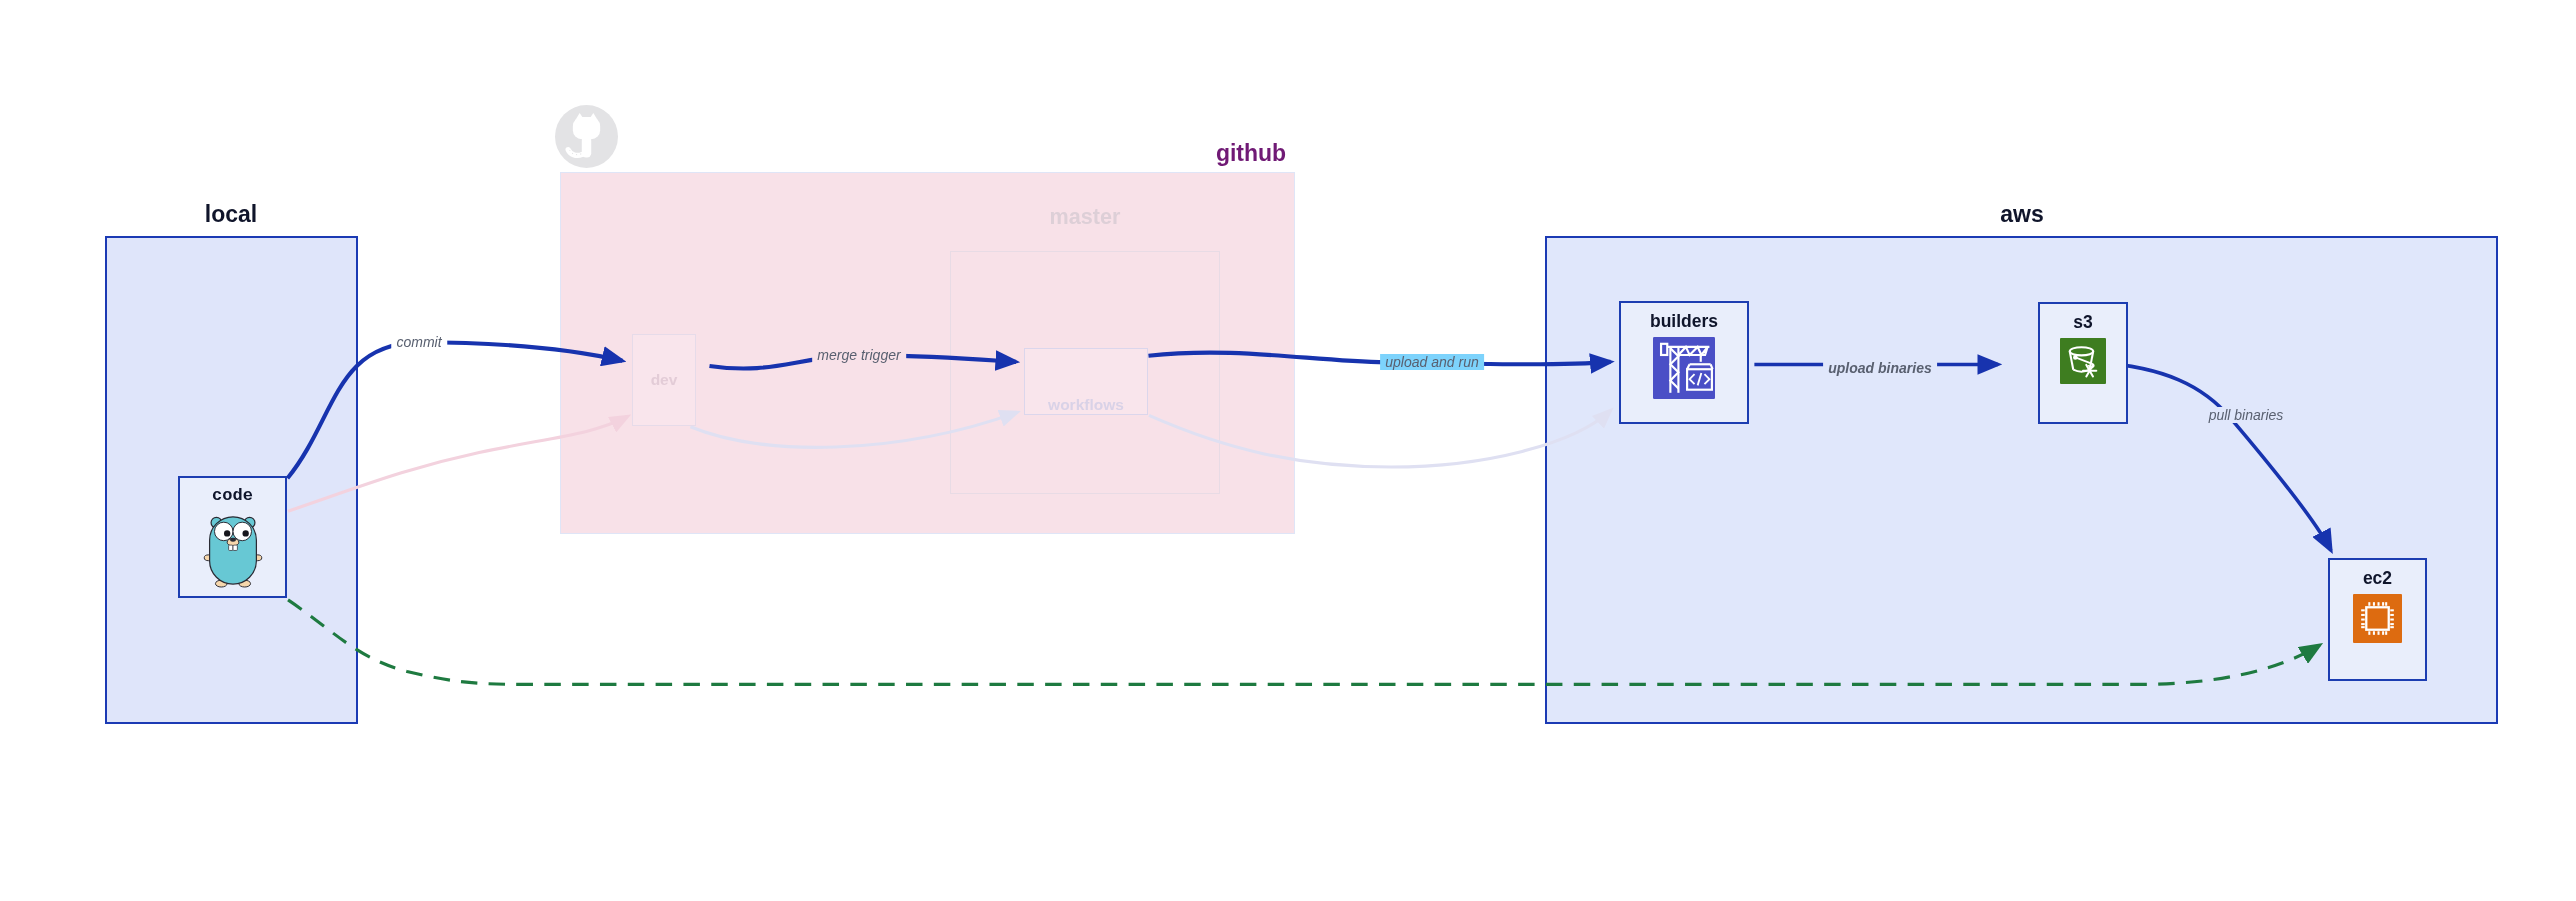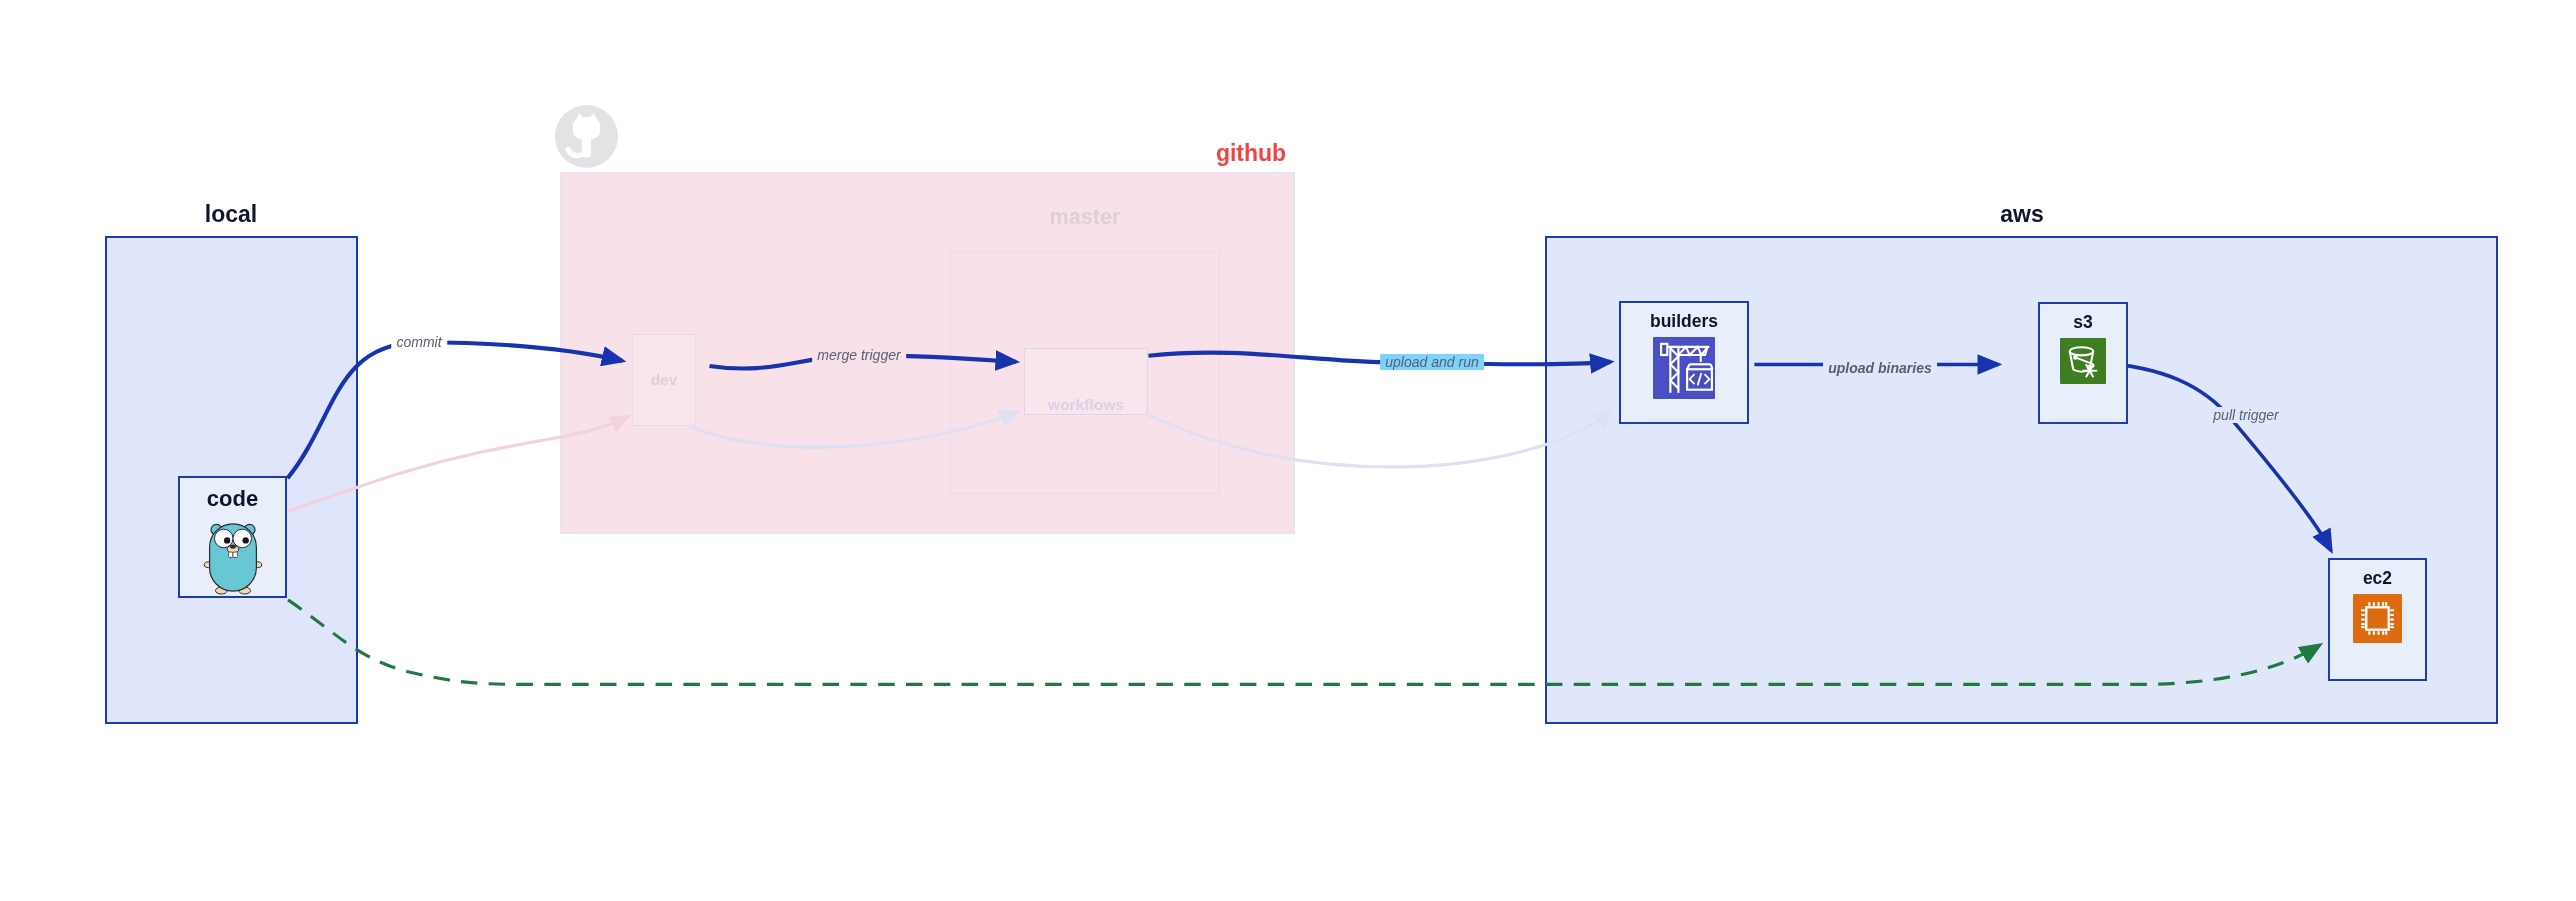--- a/index.html
+++ b/index.html
@@ -14,33 +14,33 @@
                   background:#f8e1e8;border:1.5px solid #dfe5f7;}
   .cluster-master{left:950px;top:251px;width:270px;height:243px;
                   background:transparent;border:1.5px solid #e8dbe5;}
   .cluster-aws{left:1545px;top:236px;width:953px;height:488px;
                background:#e0e7fb;border:2.6px solid #1b3ab4;}
 
   .cluster-label{position:absolute;transform:translateX(-50%);white-space:nowrap;
                  font-size:23px;font-weight:600;color:#10152b;}
   .lbl-local{left:231px;top:201px;}
   .lbl-aws{left:2022px;top:201px;}
-  .lbl-github{left:1251px;top:140px;color:#ef4444;font-weight:600;}
+  .lbl-github{left:1251px;top:140px;color:#701a75;font-weight:600;}
   .lbl-master{left:1085px;top:204px;color:#ddcfd7;font-size:21.6px;}
 
   
   svg.edges{position:absolute;left:0;top:0;width:2604px;height:902px;pointer-events:none;}
 
   
   .node{position:absolute;box-sizing:border-box;display:flex;flex-direction:column;
         align-items:center;}
   .node-blue{background:#e9eefb;border:2.6px solid #1c3db1;}
   .node-title{font-weight:bold;font-size:17.5px;color:#0f152b;margin-top:8.2px;}
   .node-code{left:178px;top:476px;width:109px;height:122px;}
-  .node-code .node-title{font-size:22px;}
+  .node-code .node-title{font-size:17px;font-family:Liberation Mono, monospace;}
   .node-dev{left:632px;top:334px;width:64px;height:92px;
             background:#f9e5ec;border:1.5px solid #e6dbe9;justify-content:center;}
   .node-dev .node-title{margin:0;font-size:15.5px;color:#e3ccd7;}
   .node-workflows{left:1024px;top:348px;width:124px;height:67px;
             background:#f9e5ec;border:1.5px solid #dbd6ec;justify-content:flex-end;}
   .node-workflows .node-title{margin:0;font-size:15.5px;color:#d9d2e7;}
   .node-builders{left:1619px;top:301px;width:130px;height:123px;}
   .node-s3{left:2006px;top:302px;width:90px;height:122px;margin-left:32px;}
   .node-ec2{left:2328px;top:558px;width:99px;height:123px;}
   .node-icon{margin-top:5.2px;line-height:0;}
@@ -228,17 +228,17 @@
 
   <div class="cluster-label lbl-local">local</div>
   <div class="cluster-label lbl-github">github</div>
   <div class="cluster-label lbl-master">master</div>
   <div class="cluster-label lbl-aws">aws</div>
 
   <span class="edge-label elbl-commit">commit</span>
   <span class="edge-label elbl-merge">merge trigger</span>
   <span class="edge-label elbl-uploadrun">upload and run</span>
   <span class="edge-label elbl-uploadbin">upload binaries</span>
-  <span class="edge-label elbl-pullbin">pull trigger</span>
+  <span class="edge-label elbl-pullbin">pull binaries</span>
 
 
 </div>
 
 
 </body></html>

